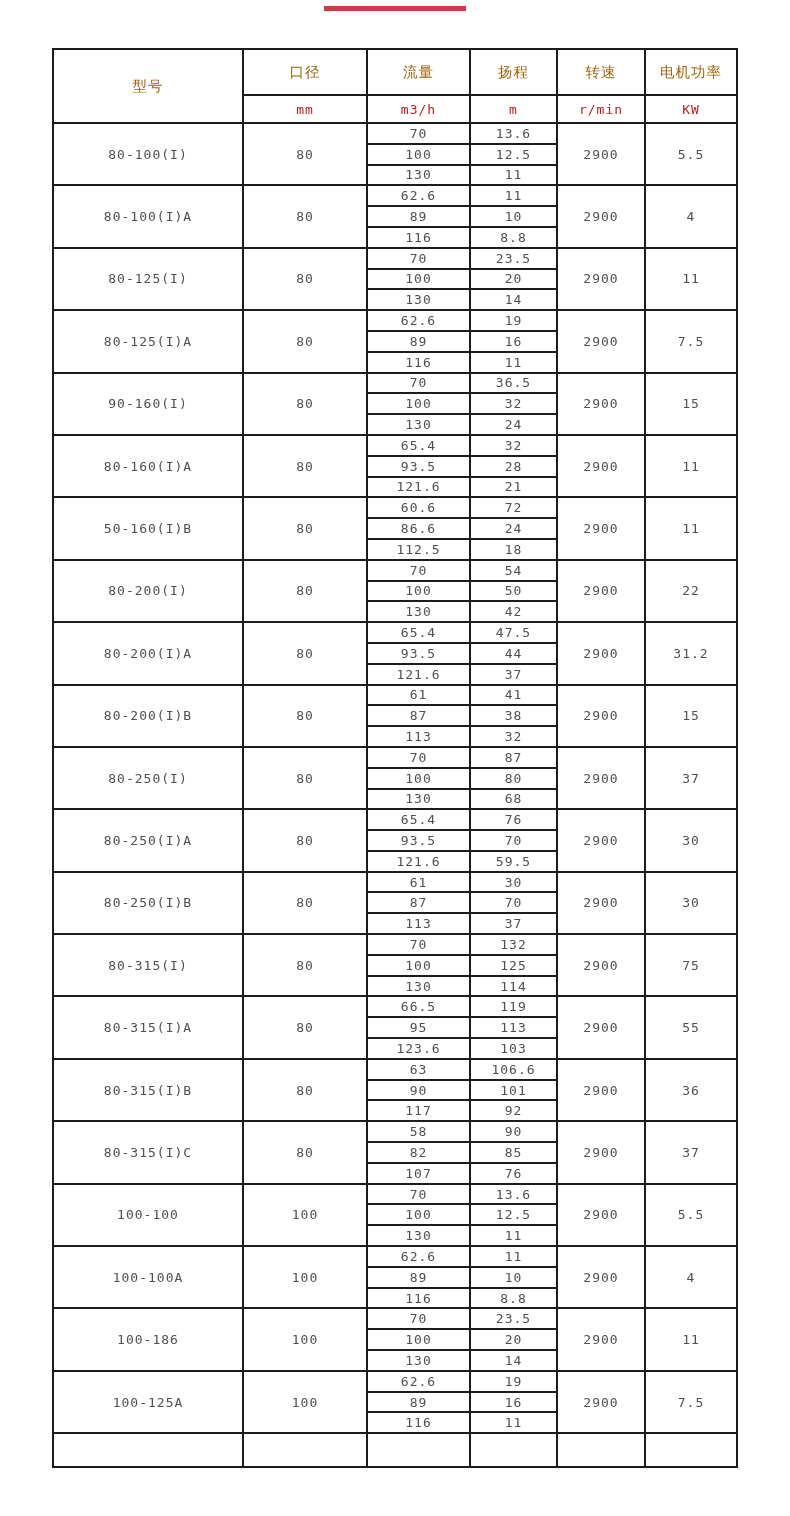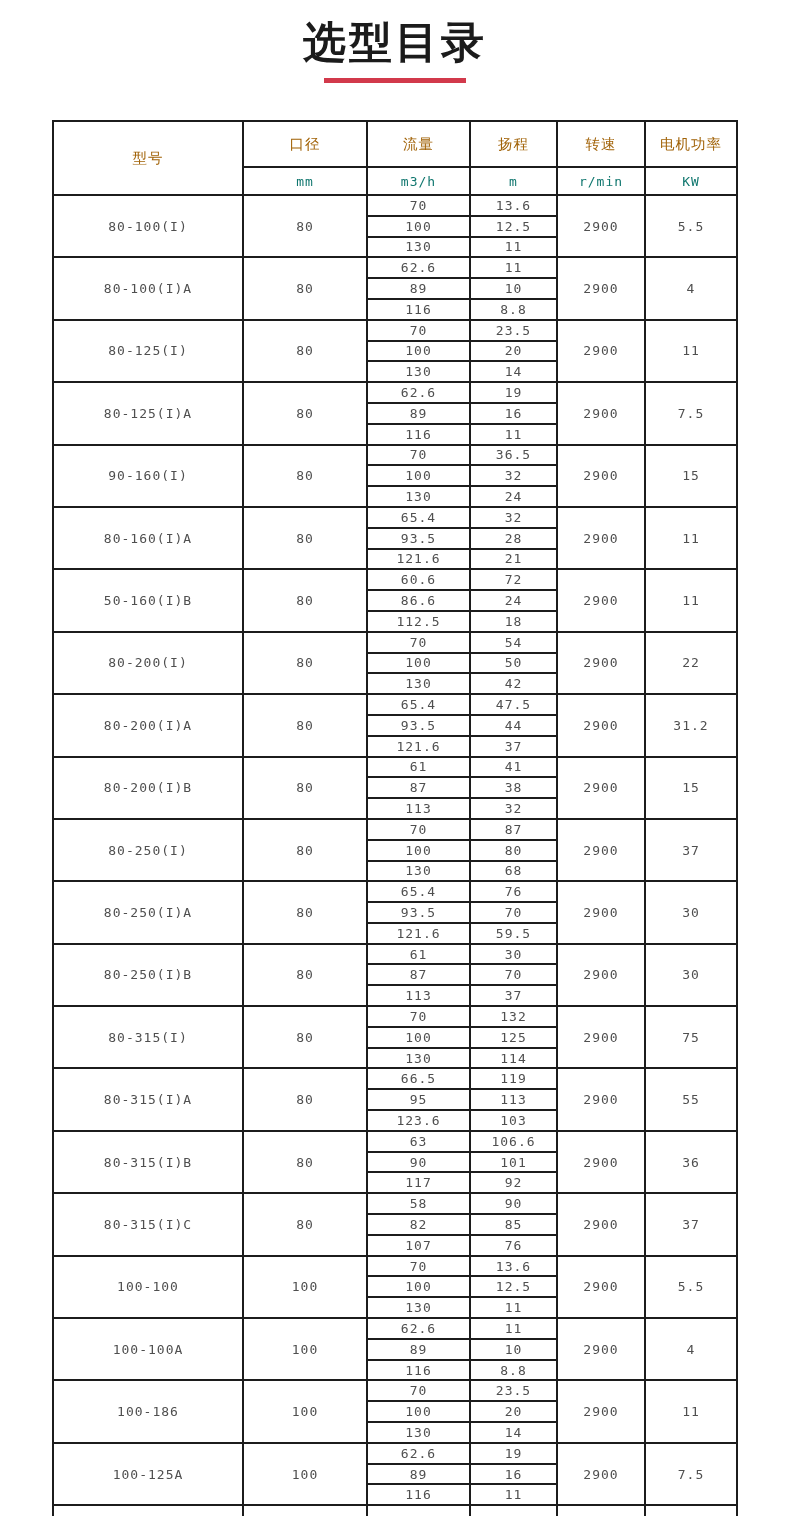--- a/index.html
+++ b/index.html
@@ -47,37 +47,36 @@
   .catalog thead tr.head-units  { height: 28px; }
   .catalog thead th {
     font-family: "DejaVu Sans", "Liberation Sans", sans-serif;
     font-size: 14.5px;
     color: #a16207;
     letter-spacing: 1px;
   }
   .catalog thead tr.head-units th {
     font-family: "DejaVu Sans Mono", "Liberation Mono", monospace;
     font-size: 13px;
-    color: #0f766e;
+    color: #b91c1c;
     letter-spacing: 1px;
   }
   .catalog tbody tr { height: 20.8px; }
   .catalog tbody td {
     font-size: 13px;
     color: #4f4f4f;
     letter-spacing: 1px;
   }
   .catalog tbody tr.stub-row { height: 34px; }
 </style>
 </head>
 <body>
 
 <div class="page">
   <div>
-    <h1 class="title">选型目录</h1>
     <div class="title-underline"></div>
   </div>
 
   <table class="catalog">
     <colgroup>
       <col style="width:190px">
       <col style="width:124px">
       <col style="width:103px">
       <col style="width:87px">
       <col style="width:88px">

